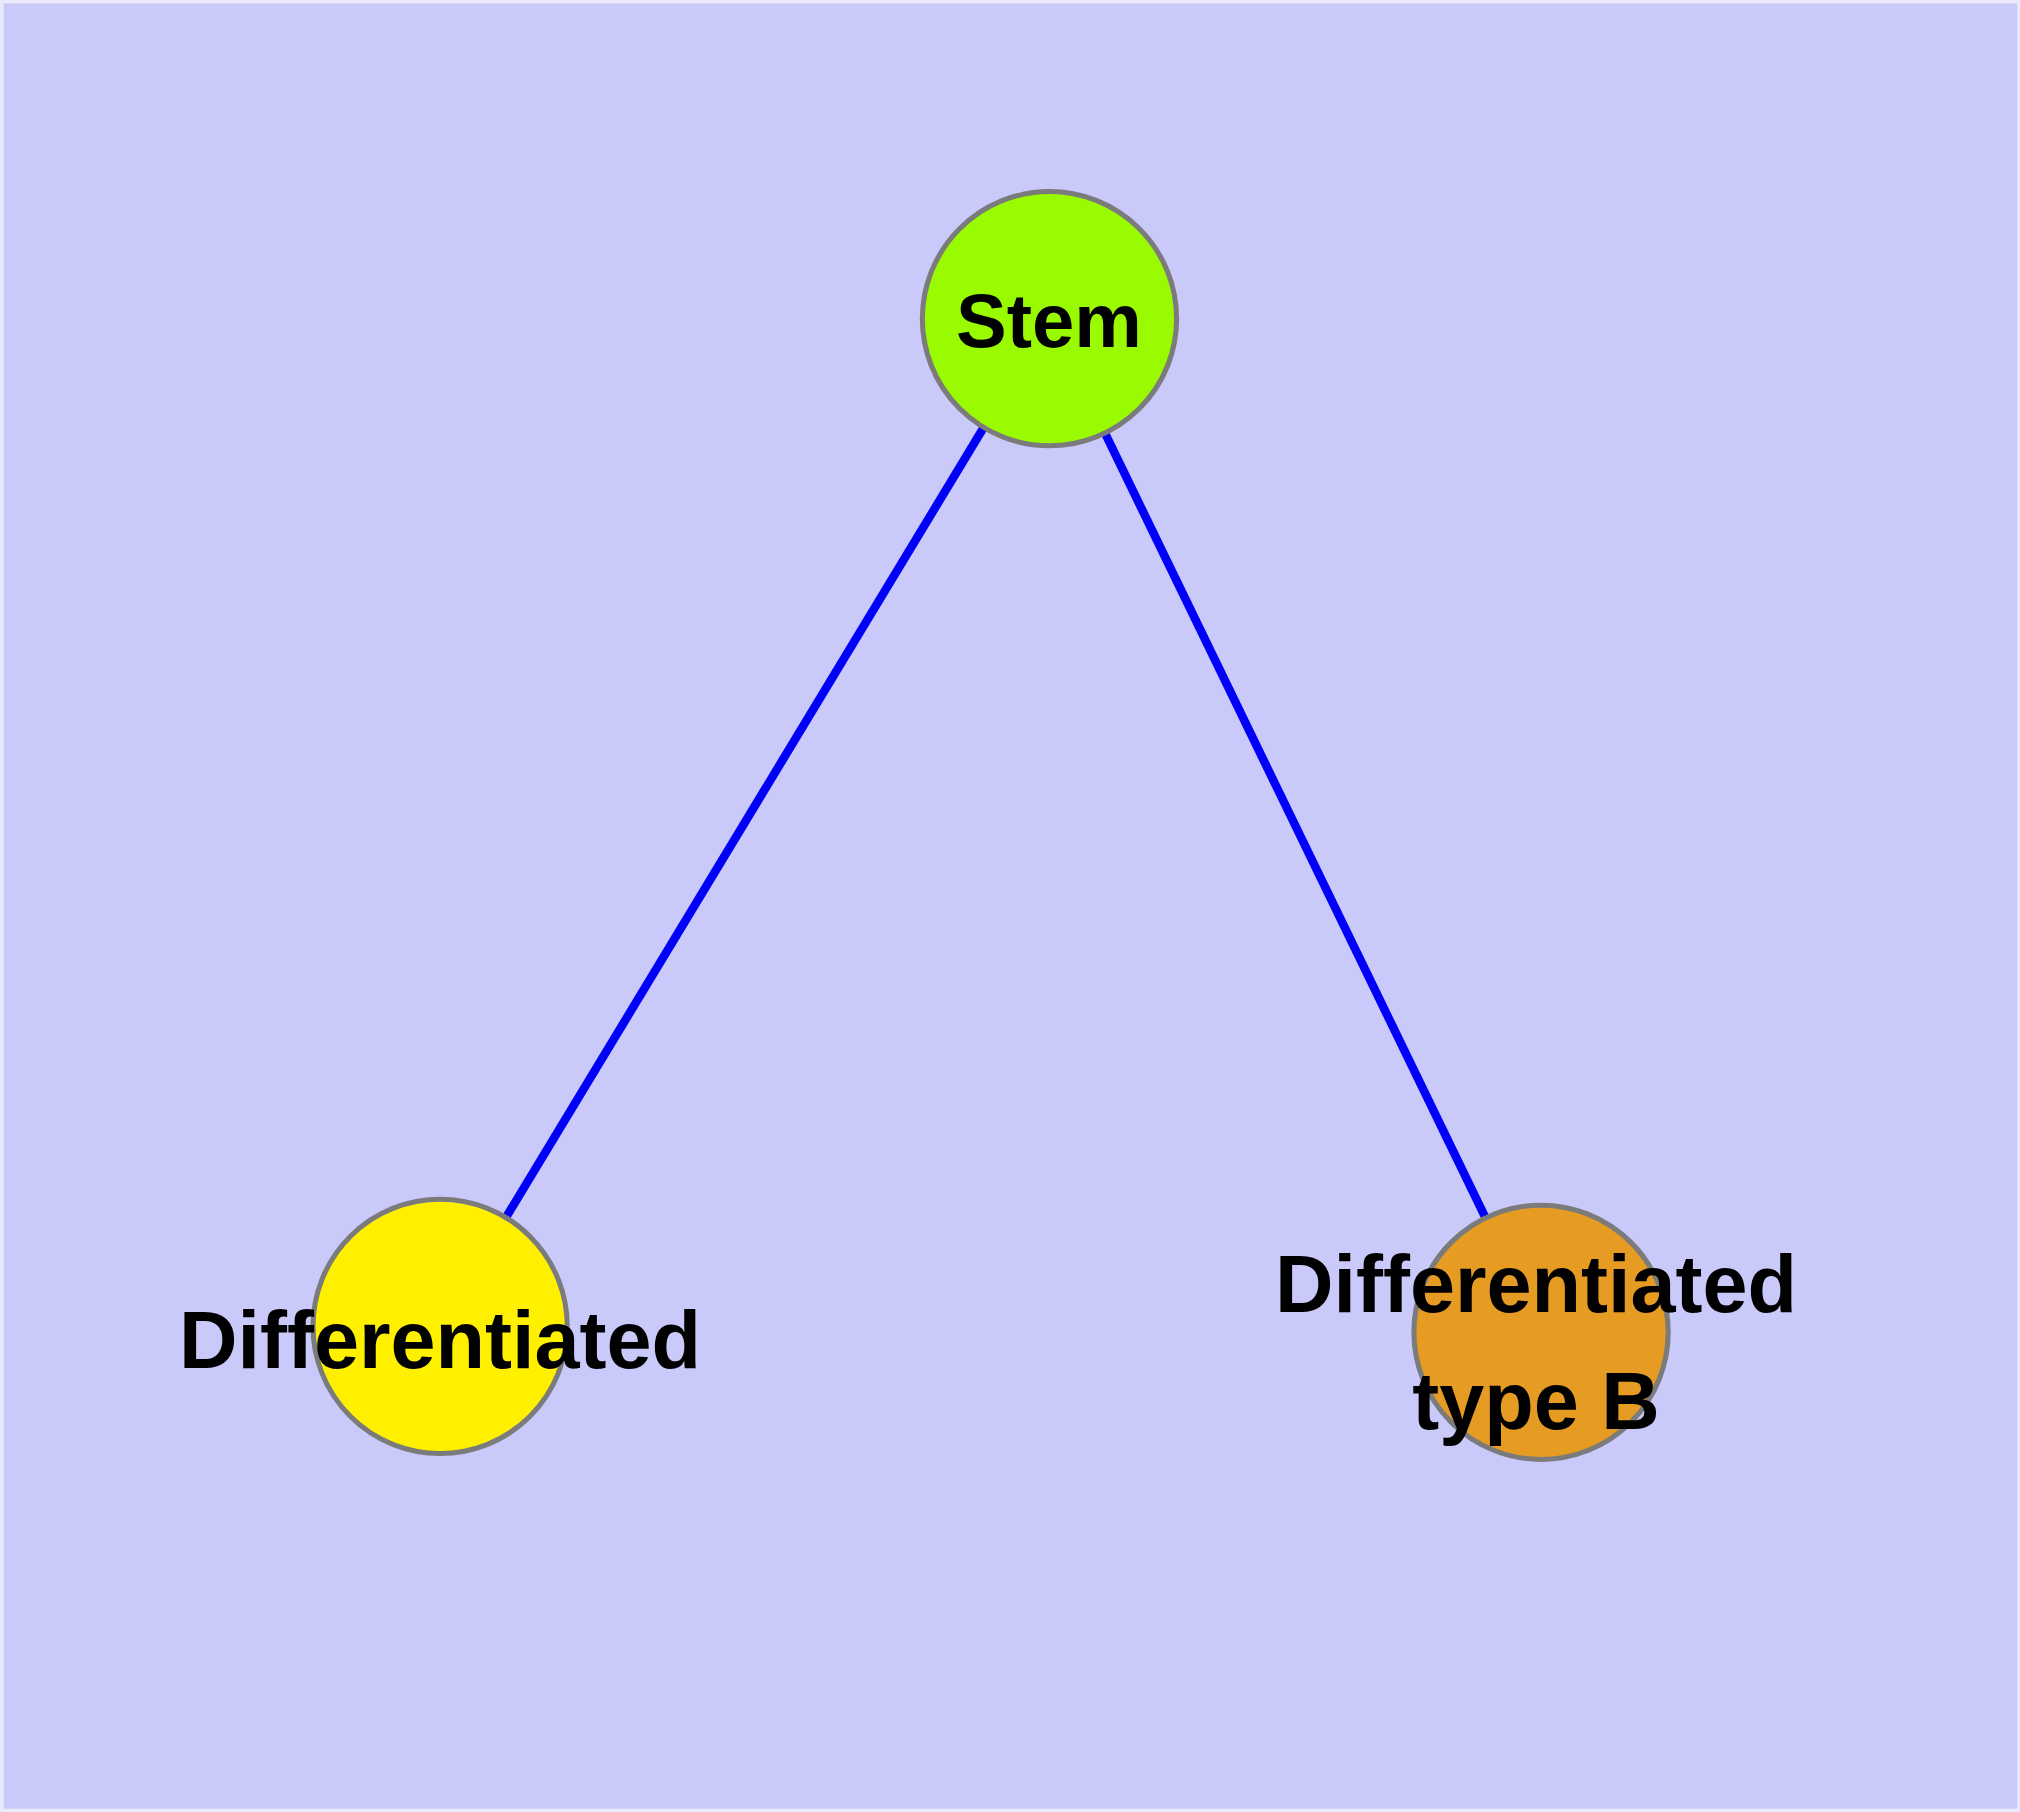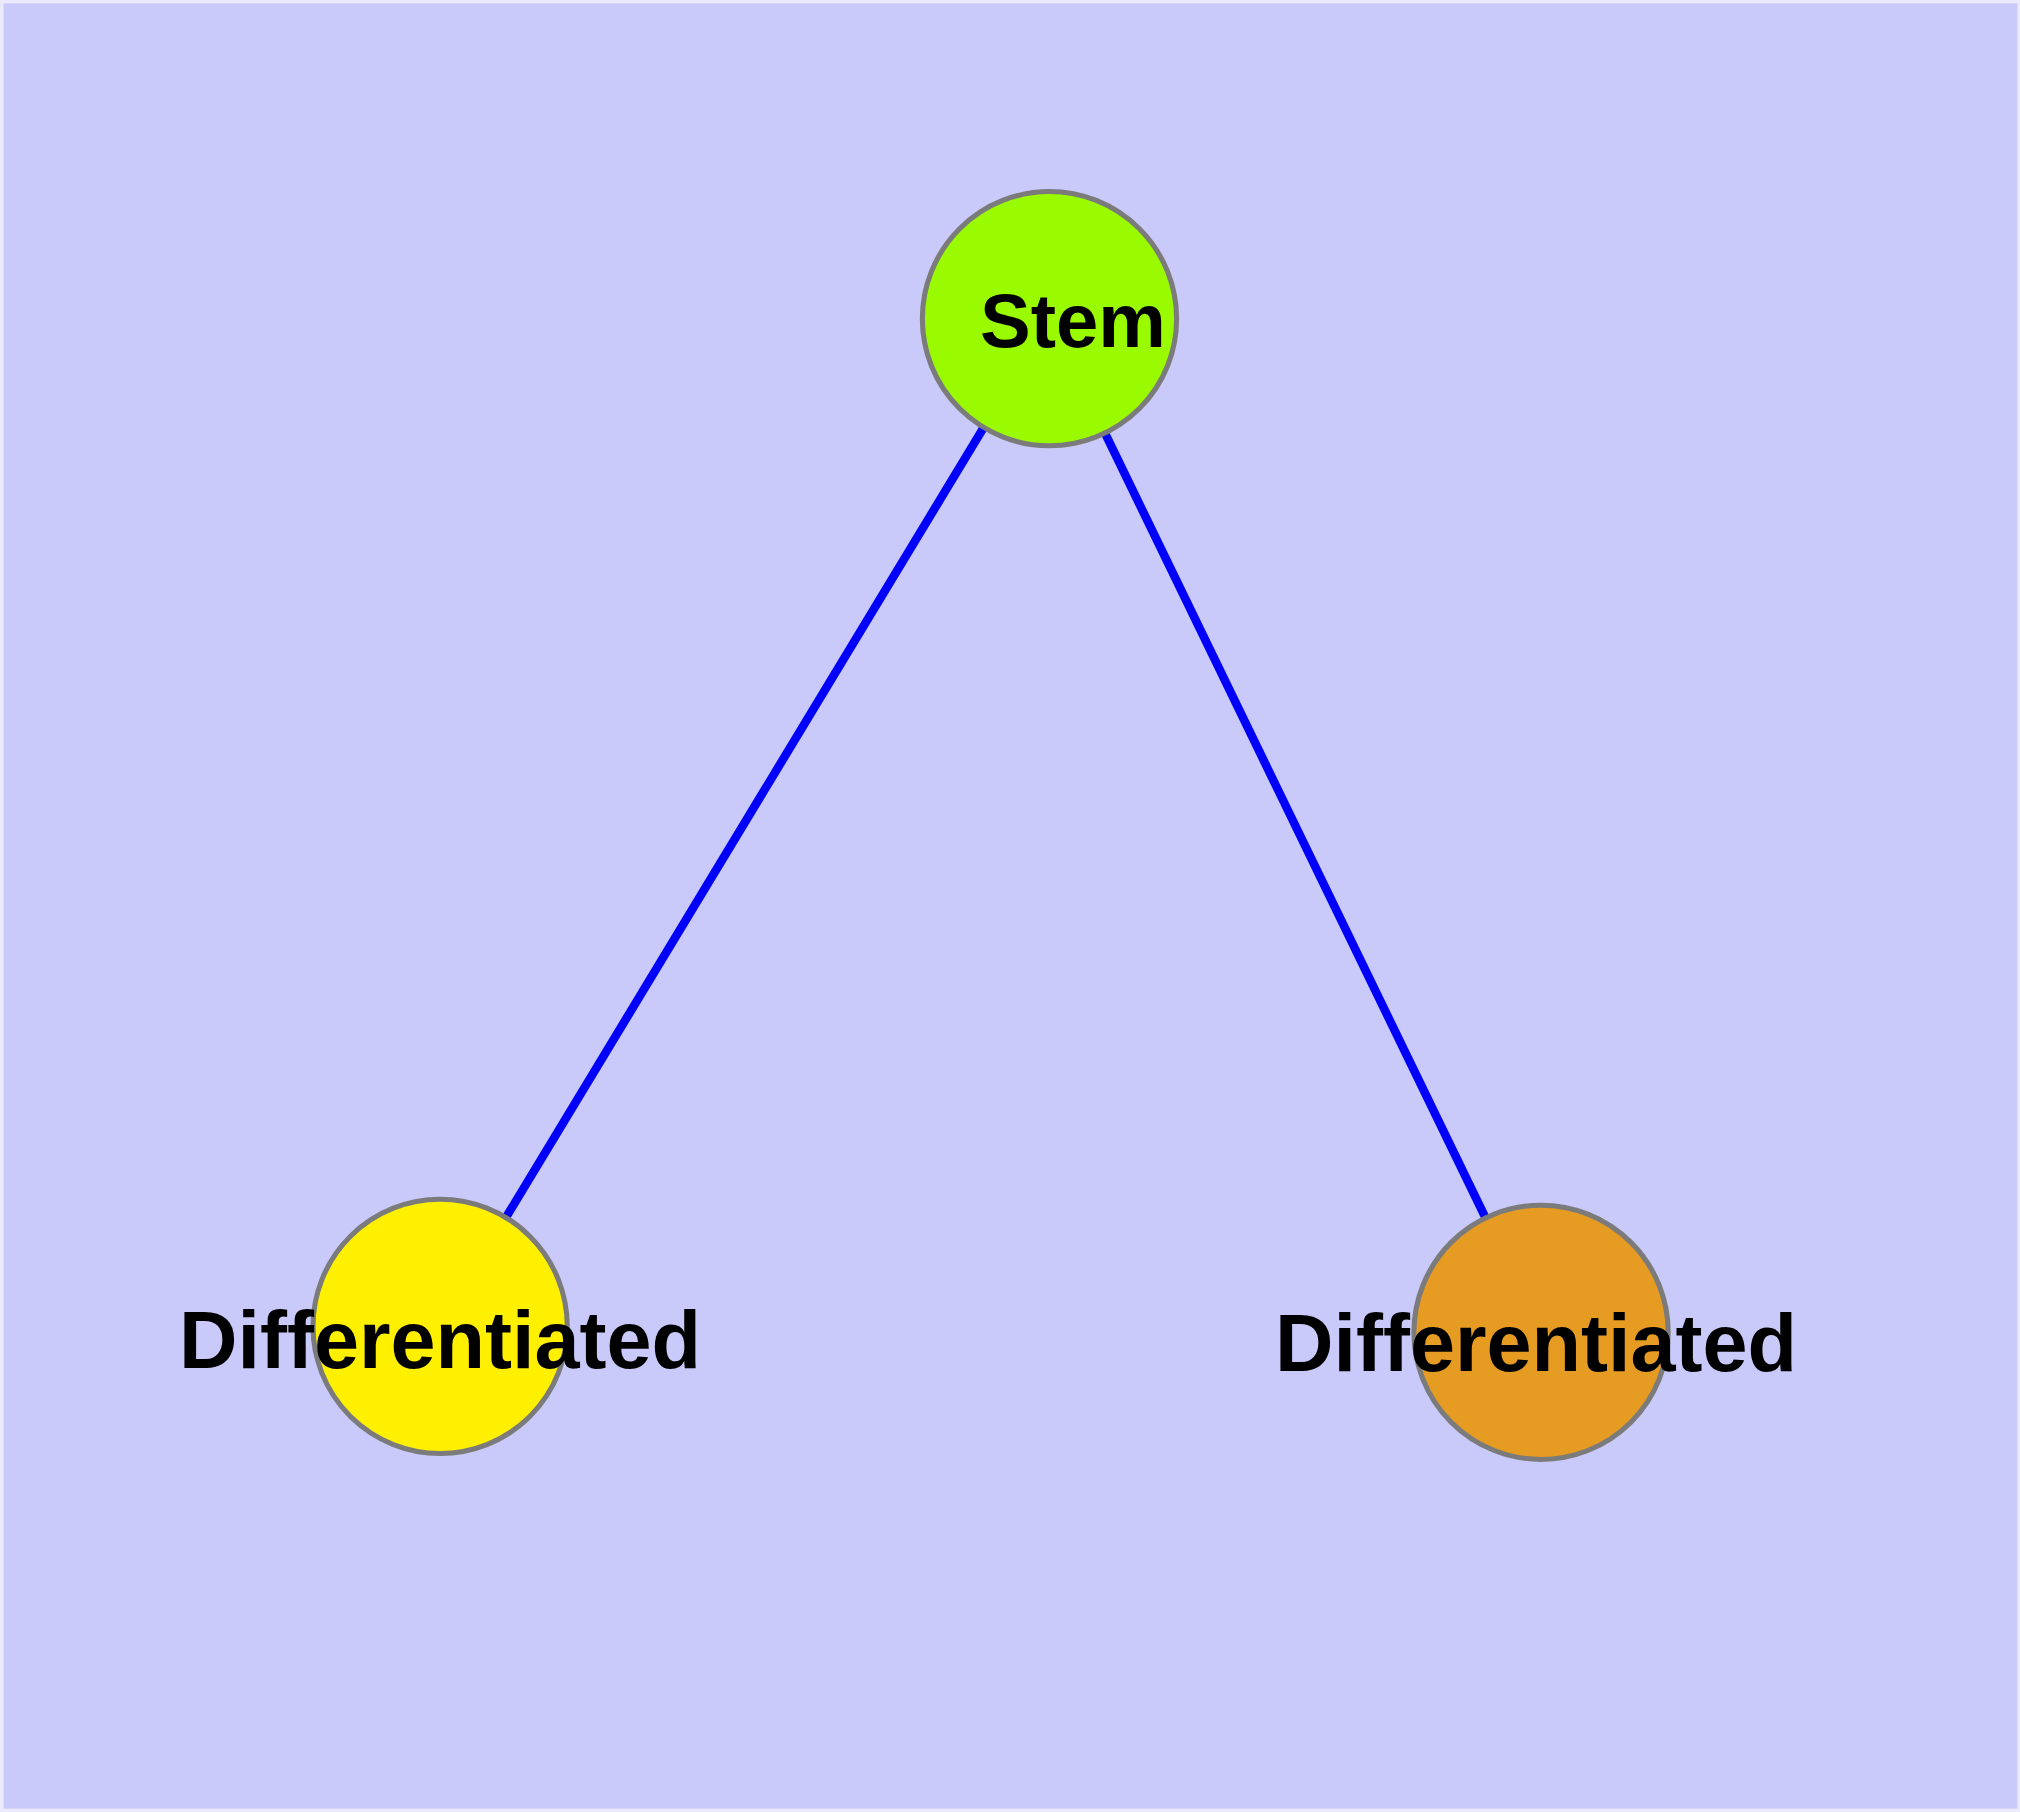--- a/index.html
+++ b/index.html
@@ -38,21 +38,20 @@
   }
   .node-label .label-line {
     display: block;
     margin-top: 23px;
   }
   #label-stem {
     left: 1049px;
     top: 320px;
     font-size: 76px;
     line-height: 85px;
-    margin-left: 24px;
   }
   #label-type-a {
     left: 440px;
     top: 1328px;
     font-size: 81px;
     line-height: 94px;
   }
   #label-type-b {
     left: 1536px;
     top: 1331px;
@@ -80,16 +79,17 @@
   </svg>
 
   <div id="label-stem" class="node-label">Stem</div>
 
   <div id="label-type-a" class="node-label">
     <span class="label-line">Differentiated</span>
   </div>
 
   <div id="label-type-b" class="node-label">
     <span class="label-line">Differentiated</span>
+    <span class="label-line">type B</span>
   </div>
 
 </div>
 
 
 </body></html>

